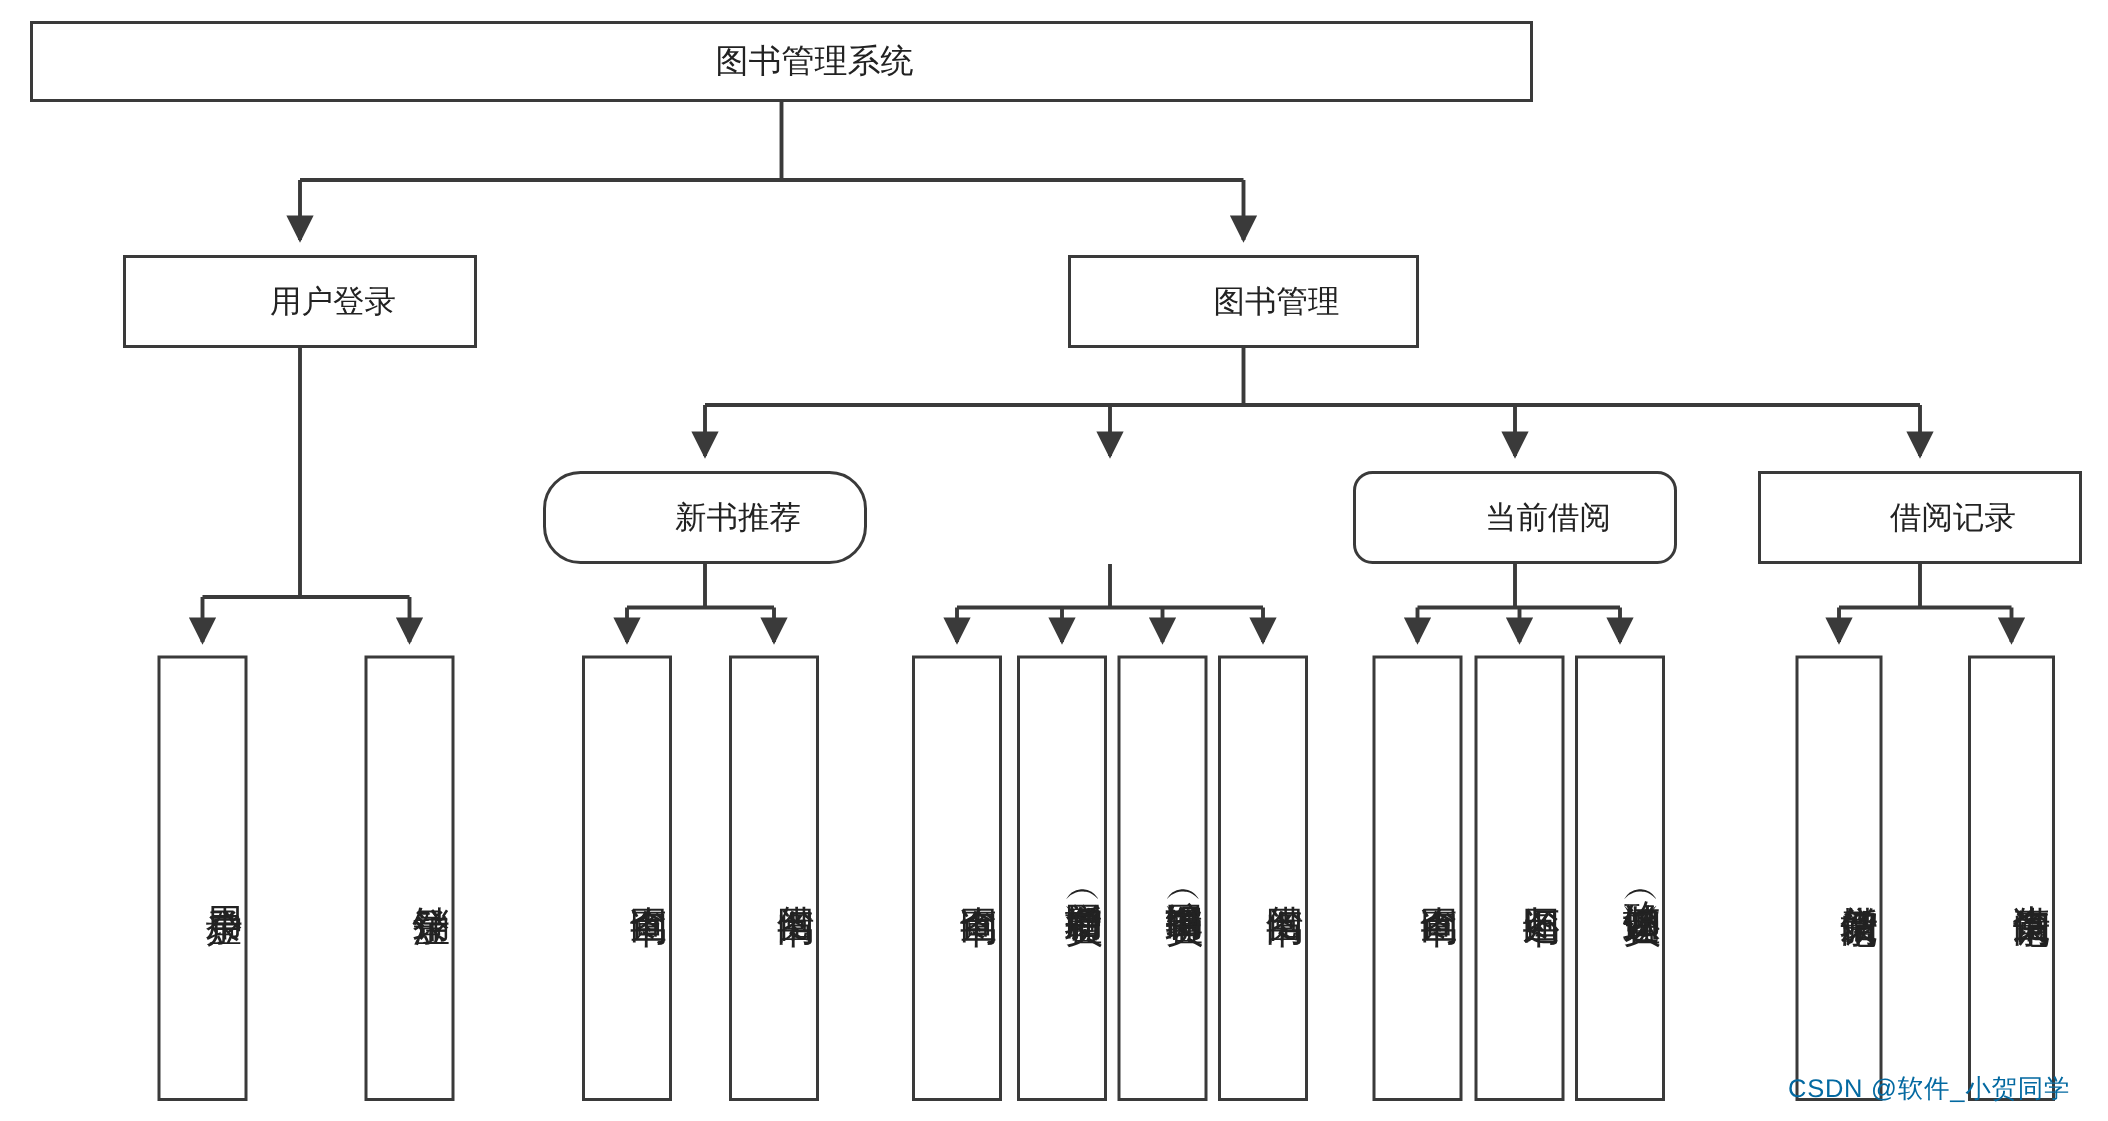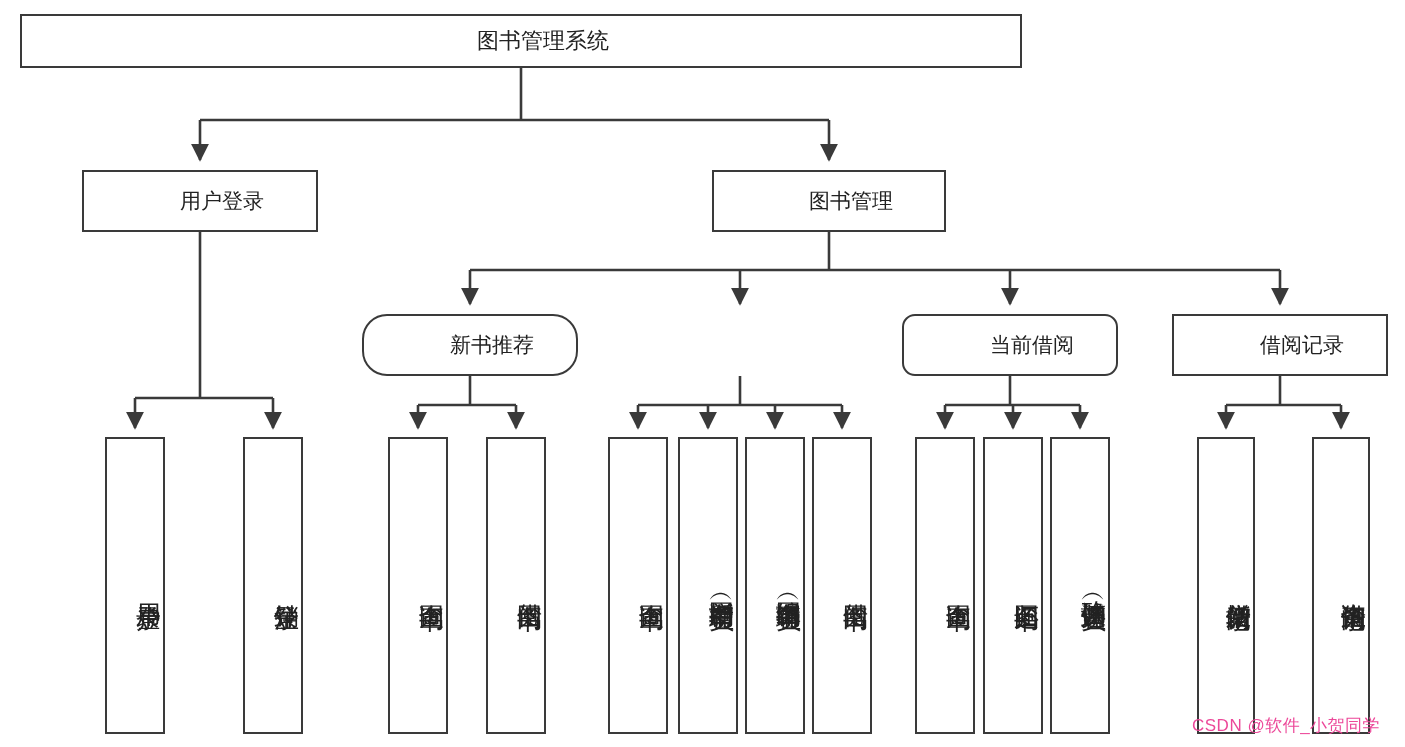--- a/index.html
+++ b/index.html
@@ -59,21 +59,21 @@
   .node.leaf .label {
     writing-mode: vertical-rl;
     text-orientation: upright;
     display: block;
   }
   .watermark {
     position: absolute;
     left: 1192px;
     top: 714px;
     font-size: 17px;
-    color: #ec4899;
+    color: #0369a1;
     letter-spacing: 0.5px;
     white-space: nowrap;
     font-family: "Liberation Sans", "DejaVu Sans", sans-serif;
   }
 </style>
 </head>
 <body>
 
 <div id="canvas">
 

